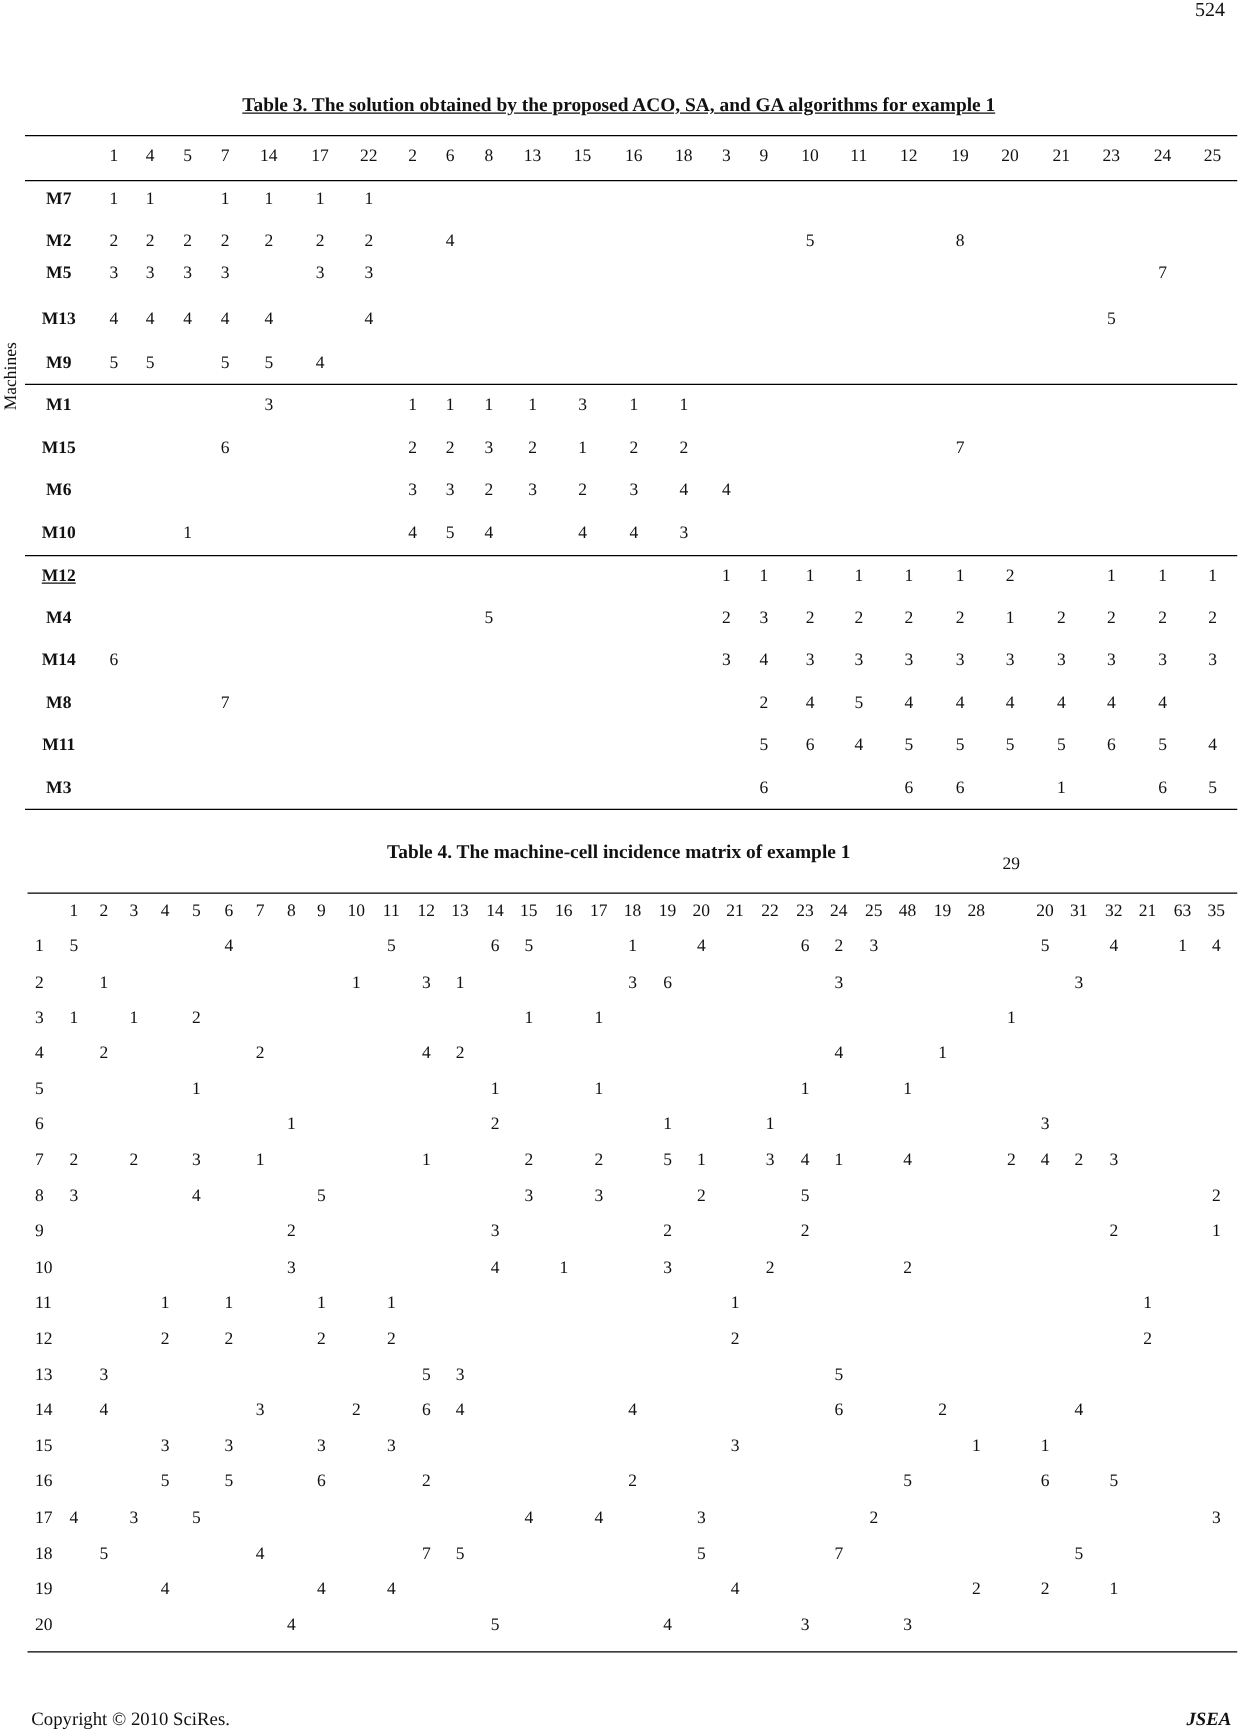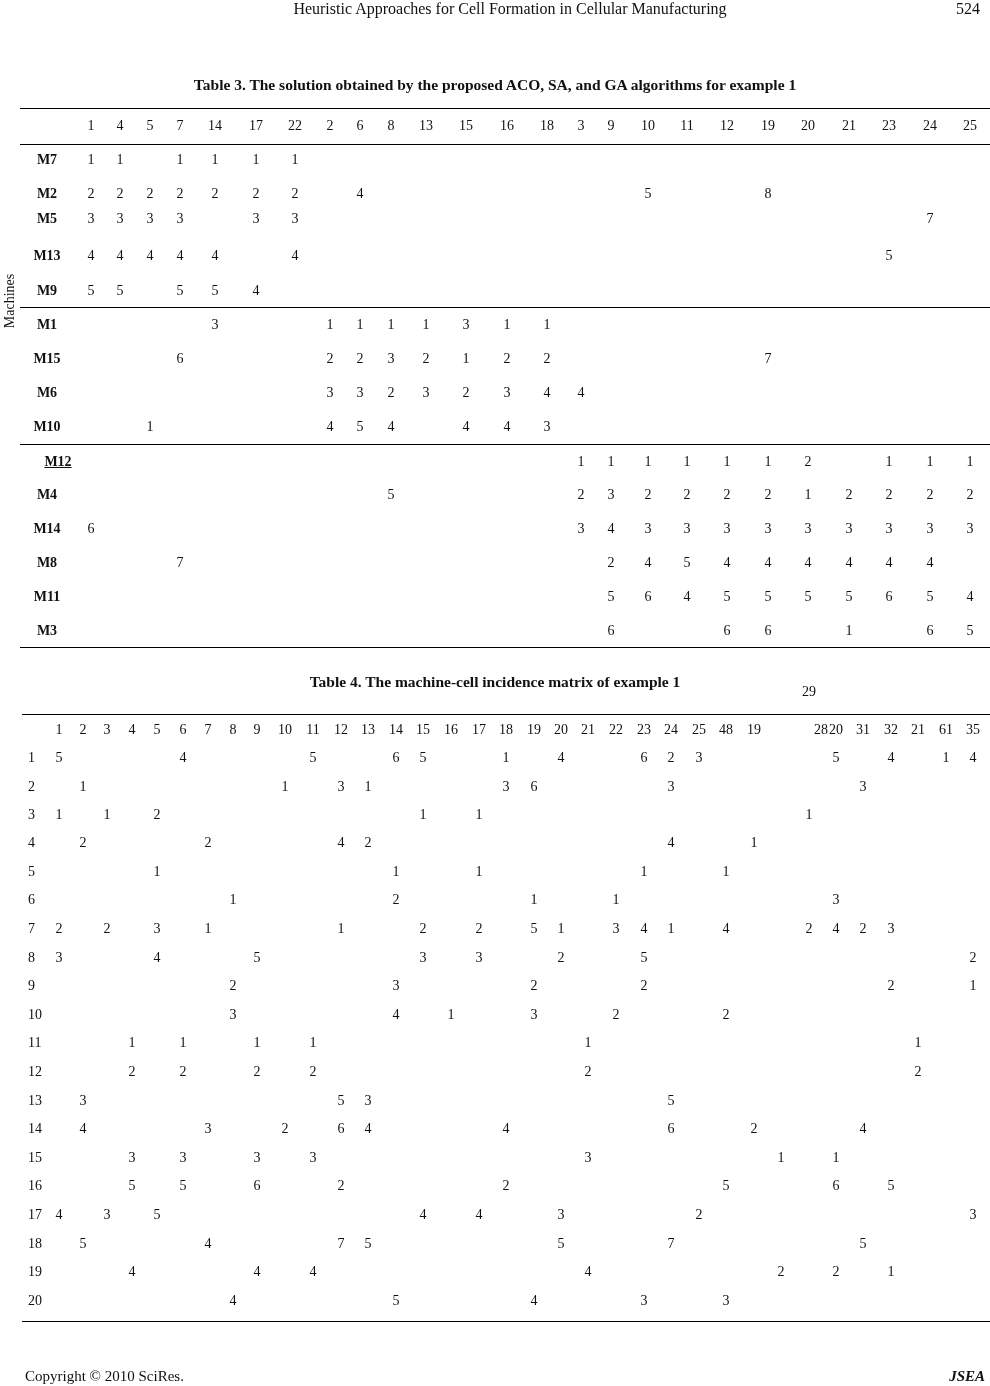--- a/index.html
+++ b/index.html
@@ -15,25 +15,24 @@
   .t4cell{position:absolute;font-size:14px;transform:translateX(-50%);line-height:16px;}
   .t4label{position:absolute;font-size:14px;line-height:16px;}
   .vlabel{position:absolute;left:-20px;top:293px;font-size:14px;transform:rotate(-90deg);transform-origin:center;width:60px;text-align:center;}
   .footer-left{position:absolute;left:25px;top:1368px;font-size:15px;}
   .footer-right{position:absolute;right:5px;top:1368px;font-size:15px;font-weight:bold;font-style:italic;}
 </style>
 </head>
 <body>
 
 <div class="abs running-head">
-  <span class="title">Heuristic Approaches for Cell Formation in Cellular Manufacturing</span>
   <span class="page">524</span>
 </div>
 
-<div class="abs caption" style="top:76px;">Table 3. The solution obtained by the proposed ACO, SA, and GA algorithms for example 1</div>
+<div class="abs caption" style="top:76px;text-decoration:underline;">Table 3. The solution obtained by the proposed ACO, SA, and GA algorithms for example 1</div>
 <div class="rule" style="left:20px;width:970px;top:108px;"></div>
 <div id="t3-header">
     <div class="cell" style="left: 91px; top: 118px;">1</div>
     <div class="cell" style="left: 120px; top: 118px;">4</div>
     <div class="cell" style="left: 150px; top: 118px;">5</div>
     <div class="cell" style="left: 180px; top: 118px;">7</div>
     <div class="cell" style="left: 215px; top: 118px;">14</div>
     <div class="cell" style="left: 256px; top: 118px;">17</div>
     <div class="cell" style="left: 295px; top: 118px;">22</div>
     <div class="cell" style="left: 330px; top: 118px;">2</div>
@@ -130,21 +129,21 @@
     <div class="cell" style="left: 547px; top: 385px;">4</div>
     <div class="cell" style="left: 581px; top: 385px;">4</div>
     <div class="rowlabel" style="left: 47px; top: 419px;">M10</div>
     <div class="cell" style="left: 150px; top: 419px;">1</div>
     <div class="cell" style="left: 330px; top: 419px;">4</div>
     <div class="cell" style="left: 360px; top: 419px;">5</div>
     <div class="cell" style="left: 391px; top: 419px;">4</div>
     <div class="cell" style="left: 466px; top: 419px;">4</div>
     <div class="cell" style="left: 507px; top: 419px;">4</div>
     <div class="cell" style="left: 547px; top: 419px;">3</div>
-    <div class="rowlabel" style="left: 58px; top: 454px; text-decoration: underline;">M12</div>
+    <div class="rowlabel" style="left: 47px; top: 454px; text-decoration: underline;">M12</div>
     <div class="cell" style="left: 581px; top: 454px;">1</div>
     <div class="cell" style="left: 611px; top: 454px;">1</div>
     <div class="cell" style="left: 648px; top: 454px;">1</div>
     <div class="cell" style="left: 687px; top: 454px;">1</div>
     <div class="cell" style="left: 727px; top: 454px;">1</div>
     <div class="cell" style="left: 768px; top: 454px;">1</div>
     <div class="cell" style="left: 808px; top: 454px;">2</div>
     <div class="cell" style="left: 889px; top: 454px;">1</div>
     <div class="cell" style="left: 930px; top: 454px;">1</div>
     <div class="cell" style="left: 970px; top: 454px;">1</div>
@@ -228,27 +227,27 @@
     <div class="t4cell" style="left: 506px; top: 722px;">18</div>
     <div class="t4cell" style="left: 534px; top: 722px;">19</div>
     <div class="t4cell" style="left: 561px; top: 722px;">20</div>
     <div class="t4cell" style="left: 588px; top: 722px;">21</div>
     <div class="t4cell" style="left: 616px; top: 722px;">22</div>
     <div class="t4cell" style="left: 644px; top: 722px;">23</div>
     <div class="t4cell" style="left: 671px; top: 722px;">24</div>
     <div class="t4cell" style="left: 699px; top: 722px;">25</div>
     <div class="t4cell" style="left: 726px; top: 722px;">48</div>
     <div class="t4cell" style="left: 754px; top: 722px;">19</div>
-    <div class="t4cell" style="left: 781px; top: 722px; margin-left: 40px;">28</div>
+    <div class="t4cell" style="left: 781px; top: 722px;">28</div>
     <div class="t4cell" style="left: 809px; top: 684px;">29</div>
     <div class="t4cell" style="left: 836px; top: 722px;">20</div>
     <div class="t4cell" style="left: 863px; top: 722px;">31</div>
     <div class="t4cell" style="left: 891px; top: 722px;">32</div>
     <div class="t4cell" style="left: 918px; top: 722px;">21</div>
-    <div class="t4cell" style="left: 946px; top: 722px;">61</div>
+    <div class="t4cell" style="left: 946px; top: 722px;">63</div>
     <div class="t4cell" style="left: 973px; top: 722px;">35</div>
   </div>
 <div id="t4-body">
     <div class="t4label" style="left: 28px; top: 750px;">1</div>
     <div class="t4cell" style="left: 59px; top: 750px;">5</div>
     <div class="t4cell" style="left: 183px; top: 750px;">4</div>
     <div class="t4cell" style="left: 313px; top: 750px;">5</div>
     <div class="t4cell" style="left: 396px; top: 750px;">6</div>
     <div class="t4cell" style="left: 423px; top: 750px;">5</div>
     <div class="t4cell" style="left: 506px; top: 750px;">1</div>

